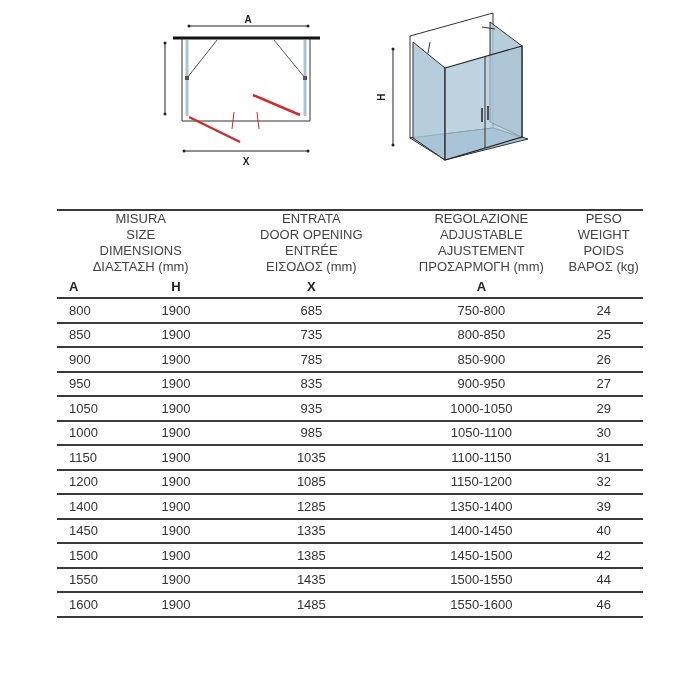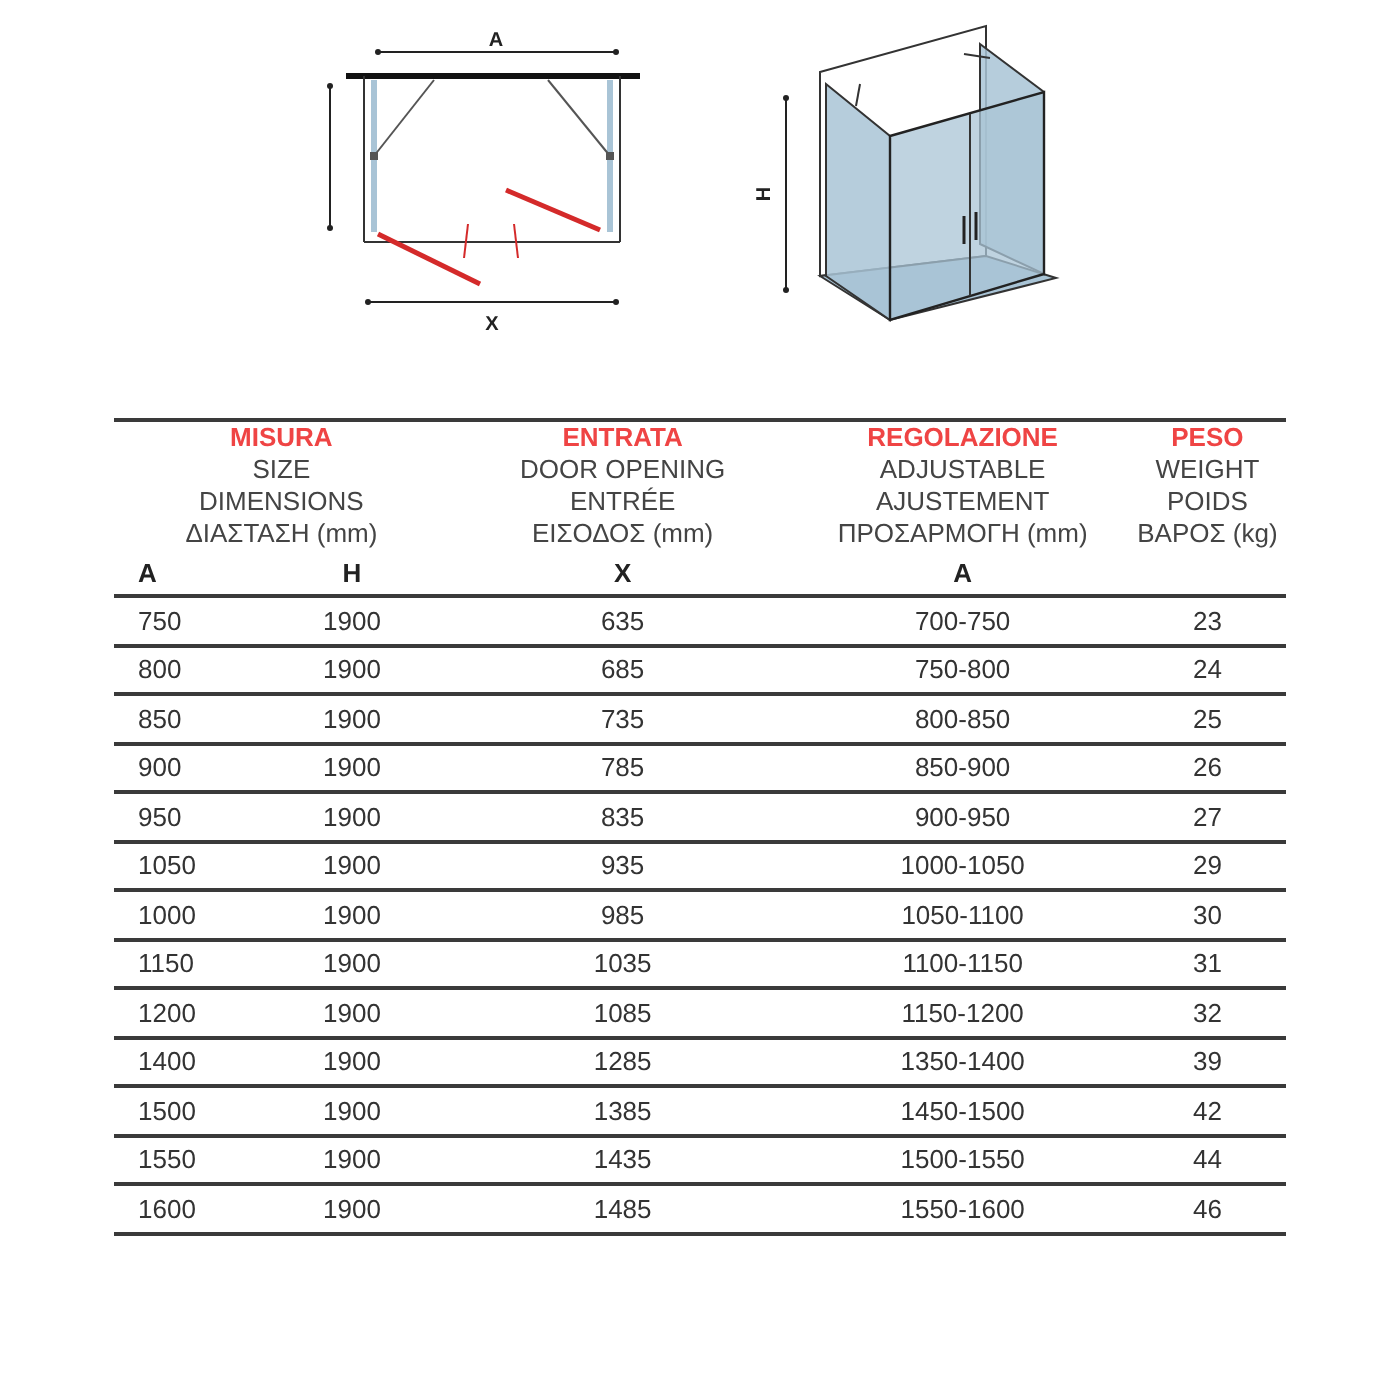--- a/index.html
+++ b/index.html
@@ -7,21 +7,21 @@
          font-family: "Liberation Sans", sans-serif; color: #333333; }
   .diagram { position: absolute; }
   #plan-diagram { left: 160px; top: 0; width: 190px; height: 175px; }
   #iso-diagram { left: 360px; top: 0; width: 200px; height: 175px; }
   svg text { font-family: "Liberation Sans", sans-serif; font-weight: bold; fill: #222; }
 
   .spec-table { position: absolute; left: 57px; top: 209px; width: 586px; border-collapse: collapse; }
   .spec-table th, .spec-table td { padding: 0; text-align: center; font-size: 13px; }
   .head-top { border-top: 2px solid #3a3a3a; }
   .head-cell { vertical-align: top; padding-top: 4px; line-height: 16px; color: #444; font-weight: normal; }
-  .head-cell .main { font-weight: bold; color: #ef4444; display: block; }
+  .head-cell .main { font-weight: normal; color: #404040; display: block; }
   .head-cell span { display: block; }
   .sub-row th { height: 22px; font-weight: bold; color: #222; font-size: 13px; border-bottom: 2px solid #3a3a3a; vertical-align: middle; }
   .data-row td { height: 22.5px; border-bottom: 2px solid #3a3a3a; color: #333; font-size: 13px; }
   .c-a { width: 60px; text-align: left !important; padding-left: 12px !important; }
   .c-h { width: 100px; }
   .c-x { width: 180px; }
   .c-r { width: 170px; }
   .c-w { width: 80px; }
 </style>
 </head>
@@ -125,27 +125,20 @@
     <tr class="sub-row">
       <th class="c-a">A</th>
       <th class="c-h">H</th>
       <th class="c-x">X</th>
       <th class="c-r">A</th>
       <th class="c-w"></th>
     </tr>
   </thead>
   <tbody id="table-body">
       <tr class="data-row">
-        <td class="c-a">750</td>
-        <td class="c-h">1900</td>
-        <td class="c-x">635</td>
-        <td class="c-r">700-750</td>
-        <td class="c-w">23</td>
-      </tr>
-      <tr class="data-row">
         <td class="c-a">800</td>
         <td class="c-h">1900</td>
         <td class="c-x">685</td>
         <td class="c-r">750-800</td>
         <td class="c-w">24</td>
       </tr>
       <tr class="data-row">
         <td class="c-a">850</td>
         <td class="c-h">1900</td>
         <td class="c-x">735</td>
@@ -195,20 +188,27 @@
         <td class="c-w">32</td>
       </tr>
       <tr class="data-row">
         <td class="c-a">1400</td>
         <td class="c-h">1900</td>
         <td class="c-x">1285</td>
         <td class="c-r">1350-1400</td>
         <td class="c-w">39</td>
       </tr>
       <tr class="data-row">
+        <td class="c-a">1450</td>
+        <td class="c-h">1900</td>
+        <td class="c-x">1335</td>
+        <td class="c-r">1400-1450</td>
+        <td class="c-w">40</td>
+      </tr>
+      <tr class="data-row">
         <td class="c-a">1500</td>
         <td class="c-h">1900</td>
         <td class="c-x">1385</td>
         <td class="c-r">1450-1500</td>
         <td class="c-w">42</td>
       </tr>
       <tr class="data-row">
         <td class="c-a">1550</td>
         <td class="c-h">1900</td>
         <td class="c-x">1435</td>

